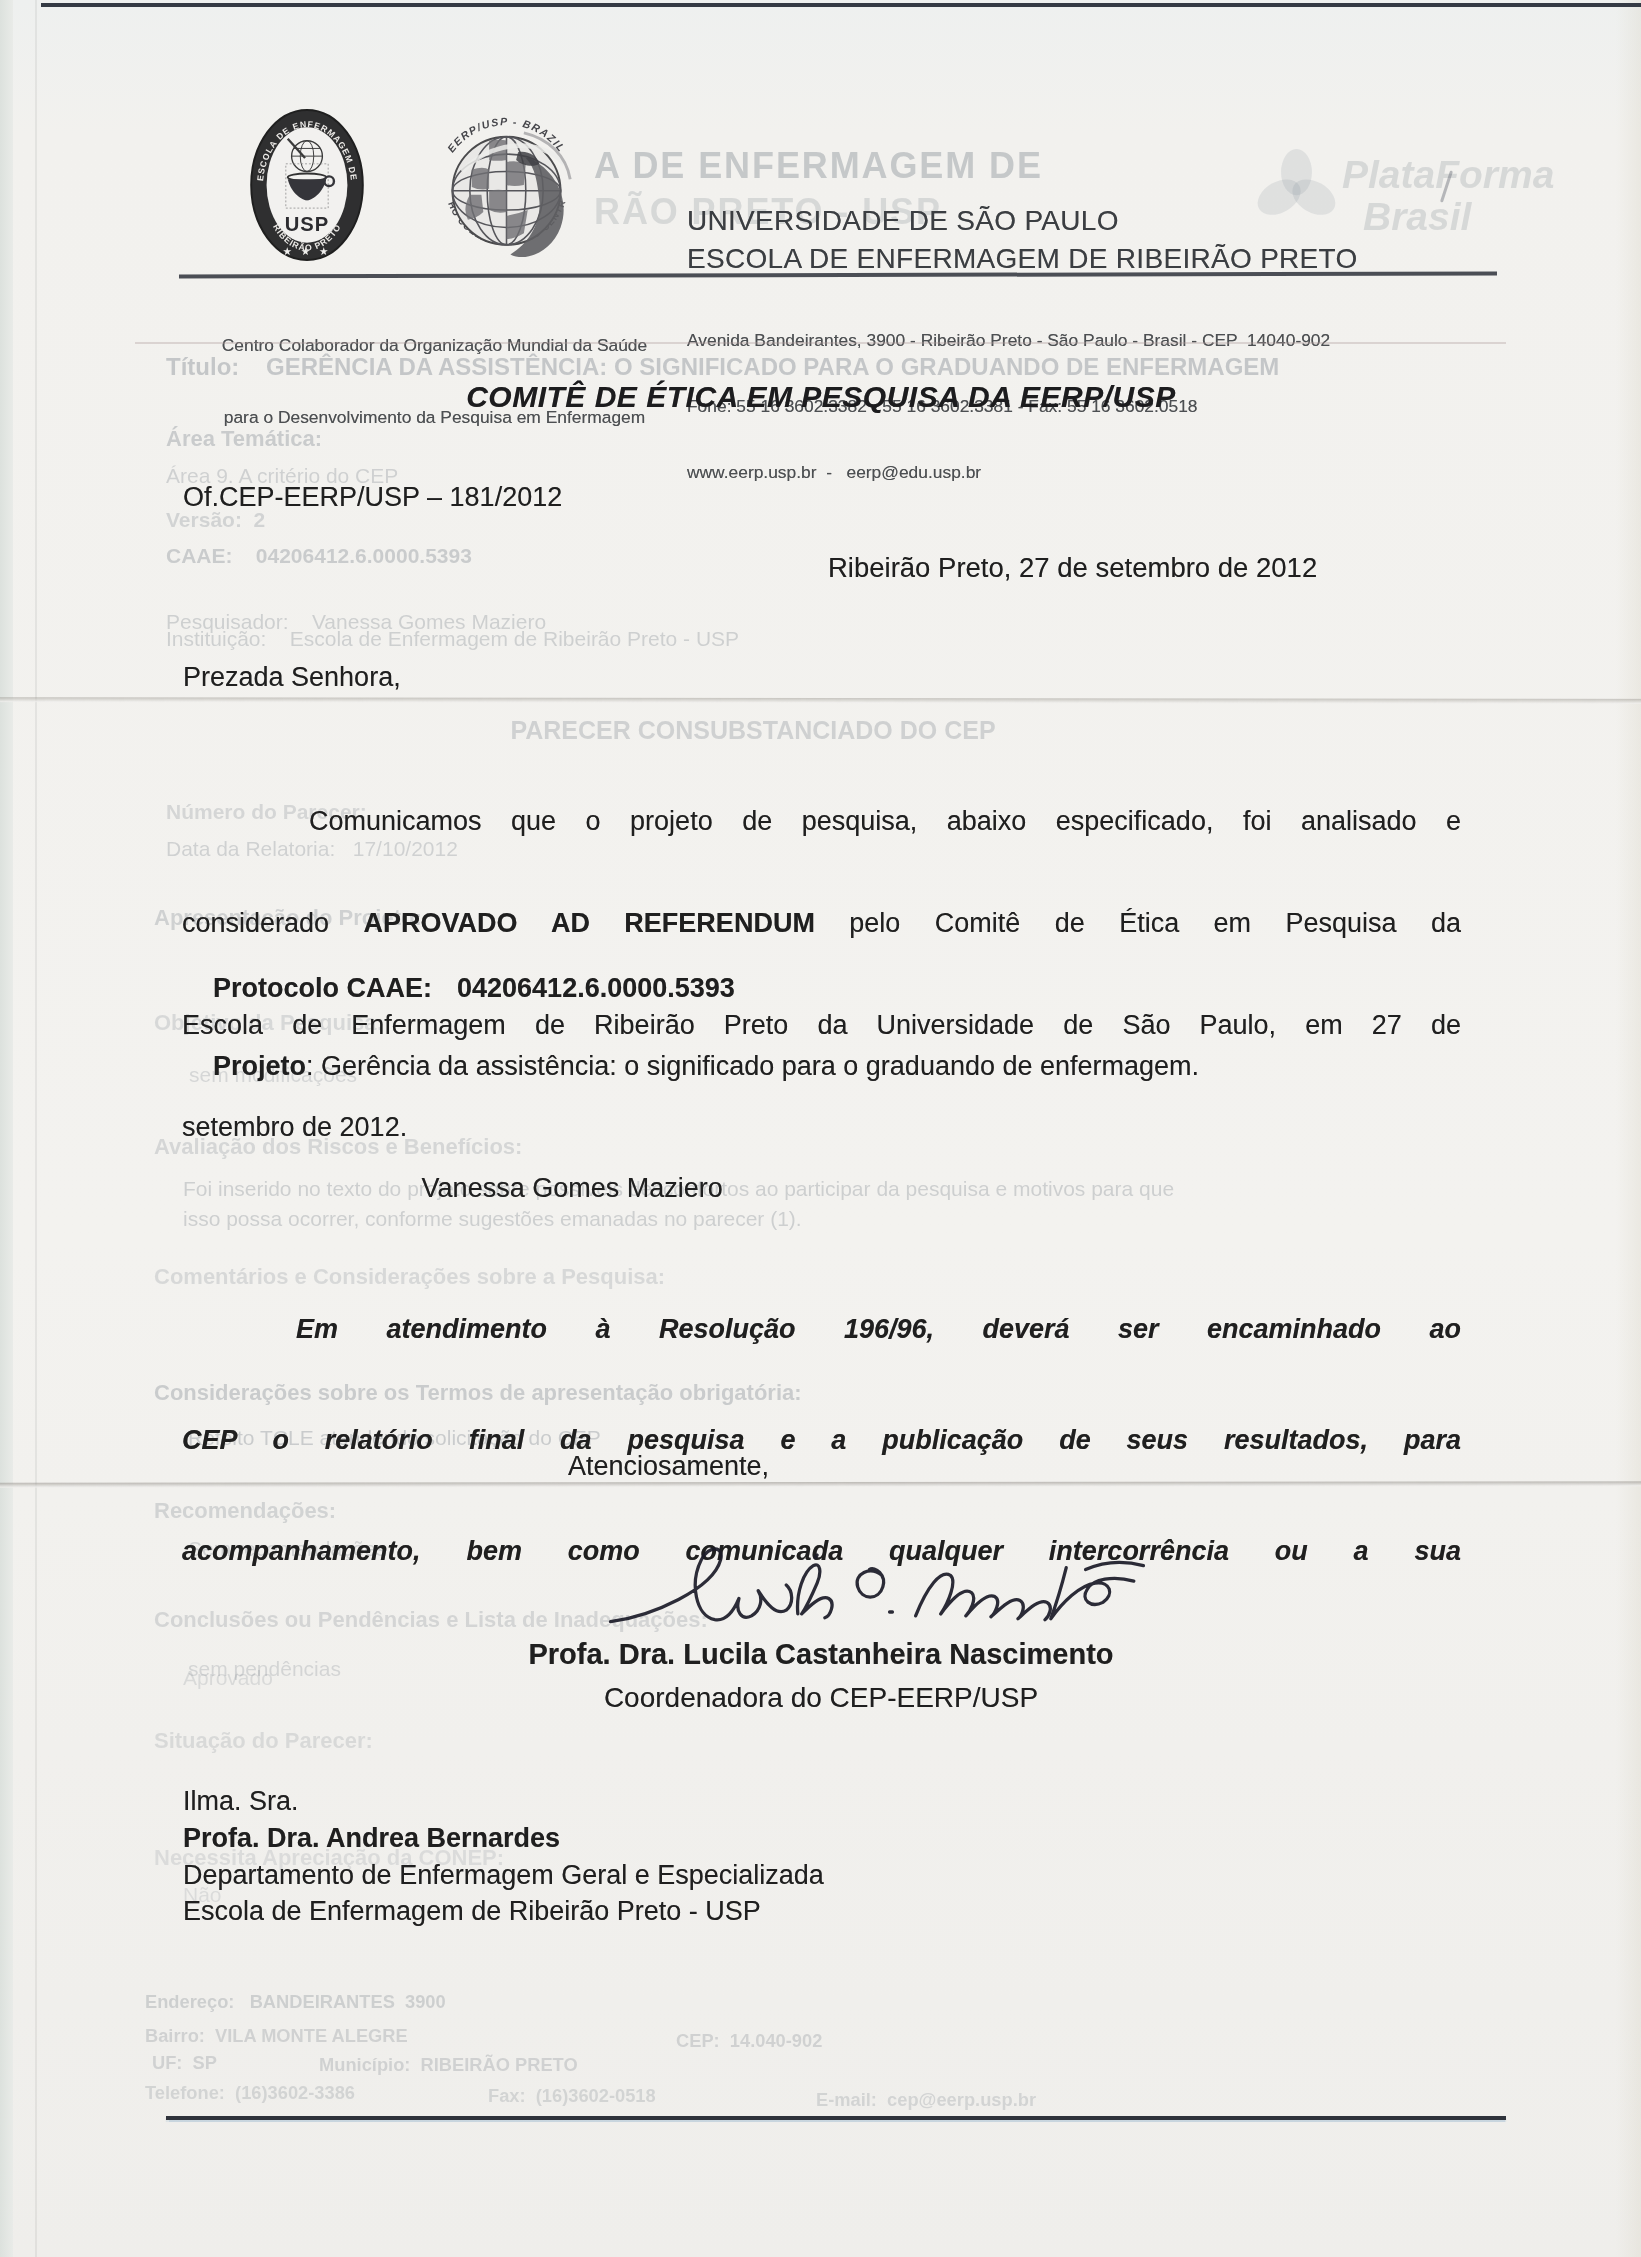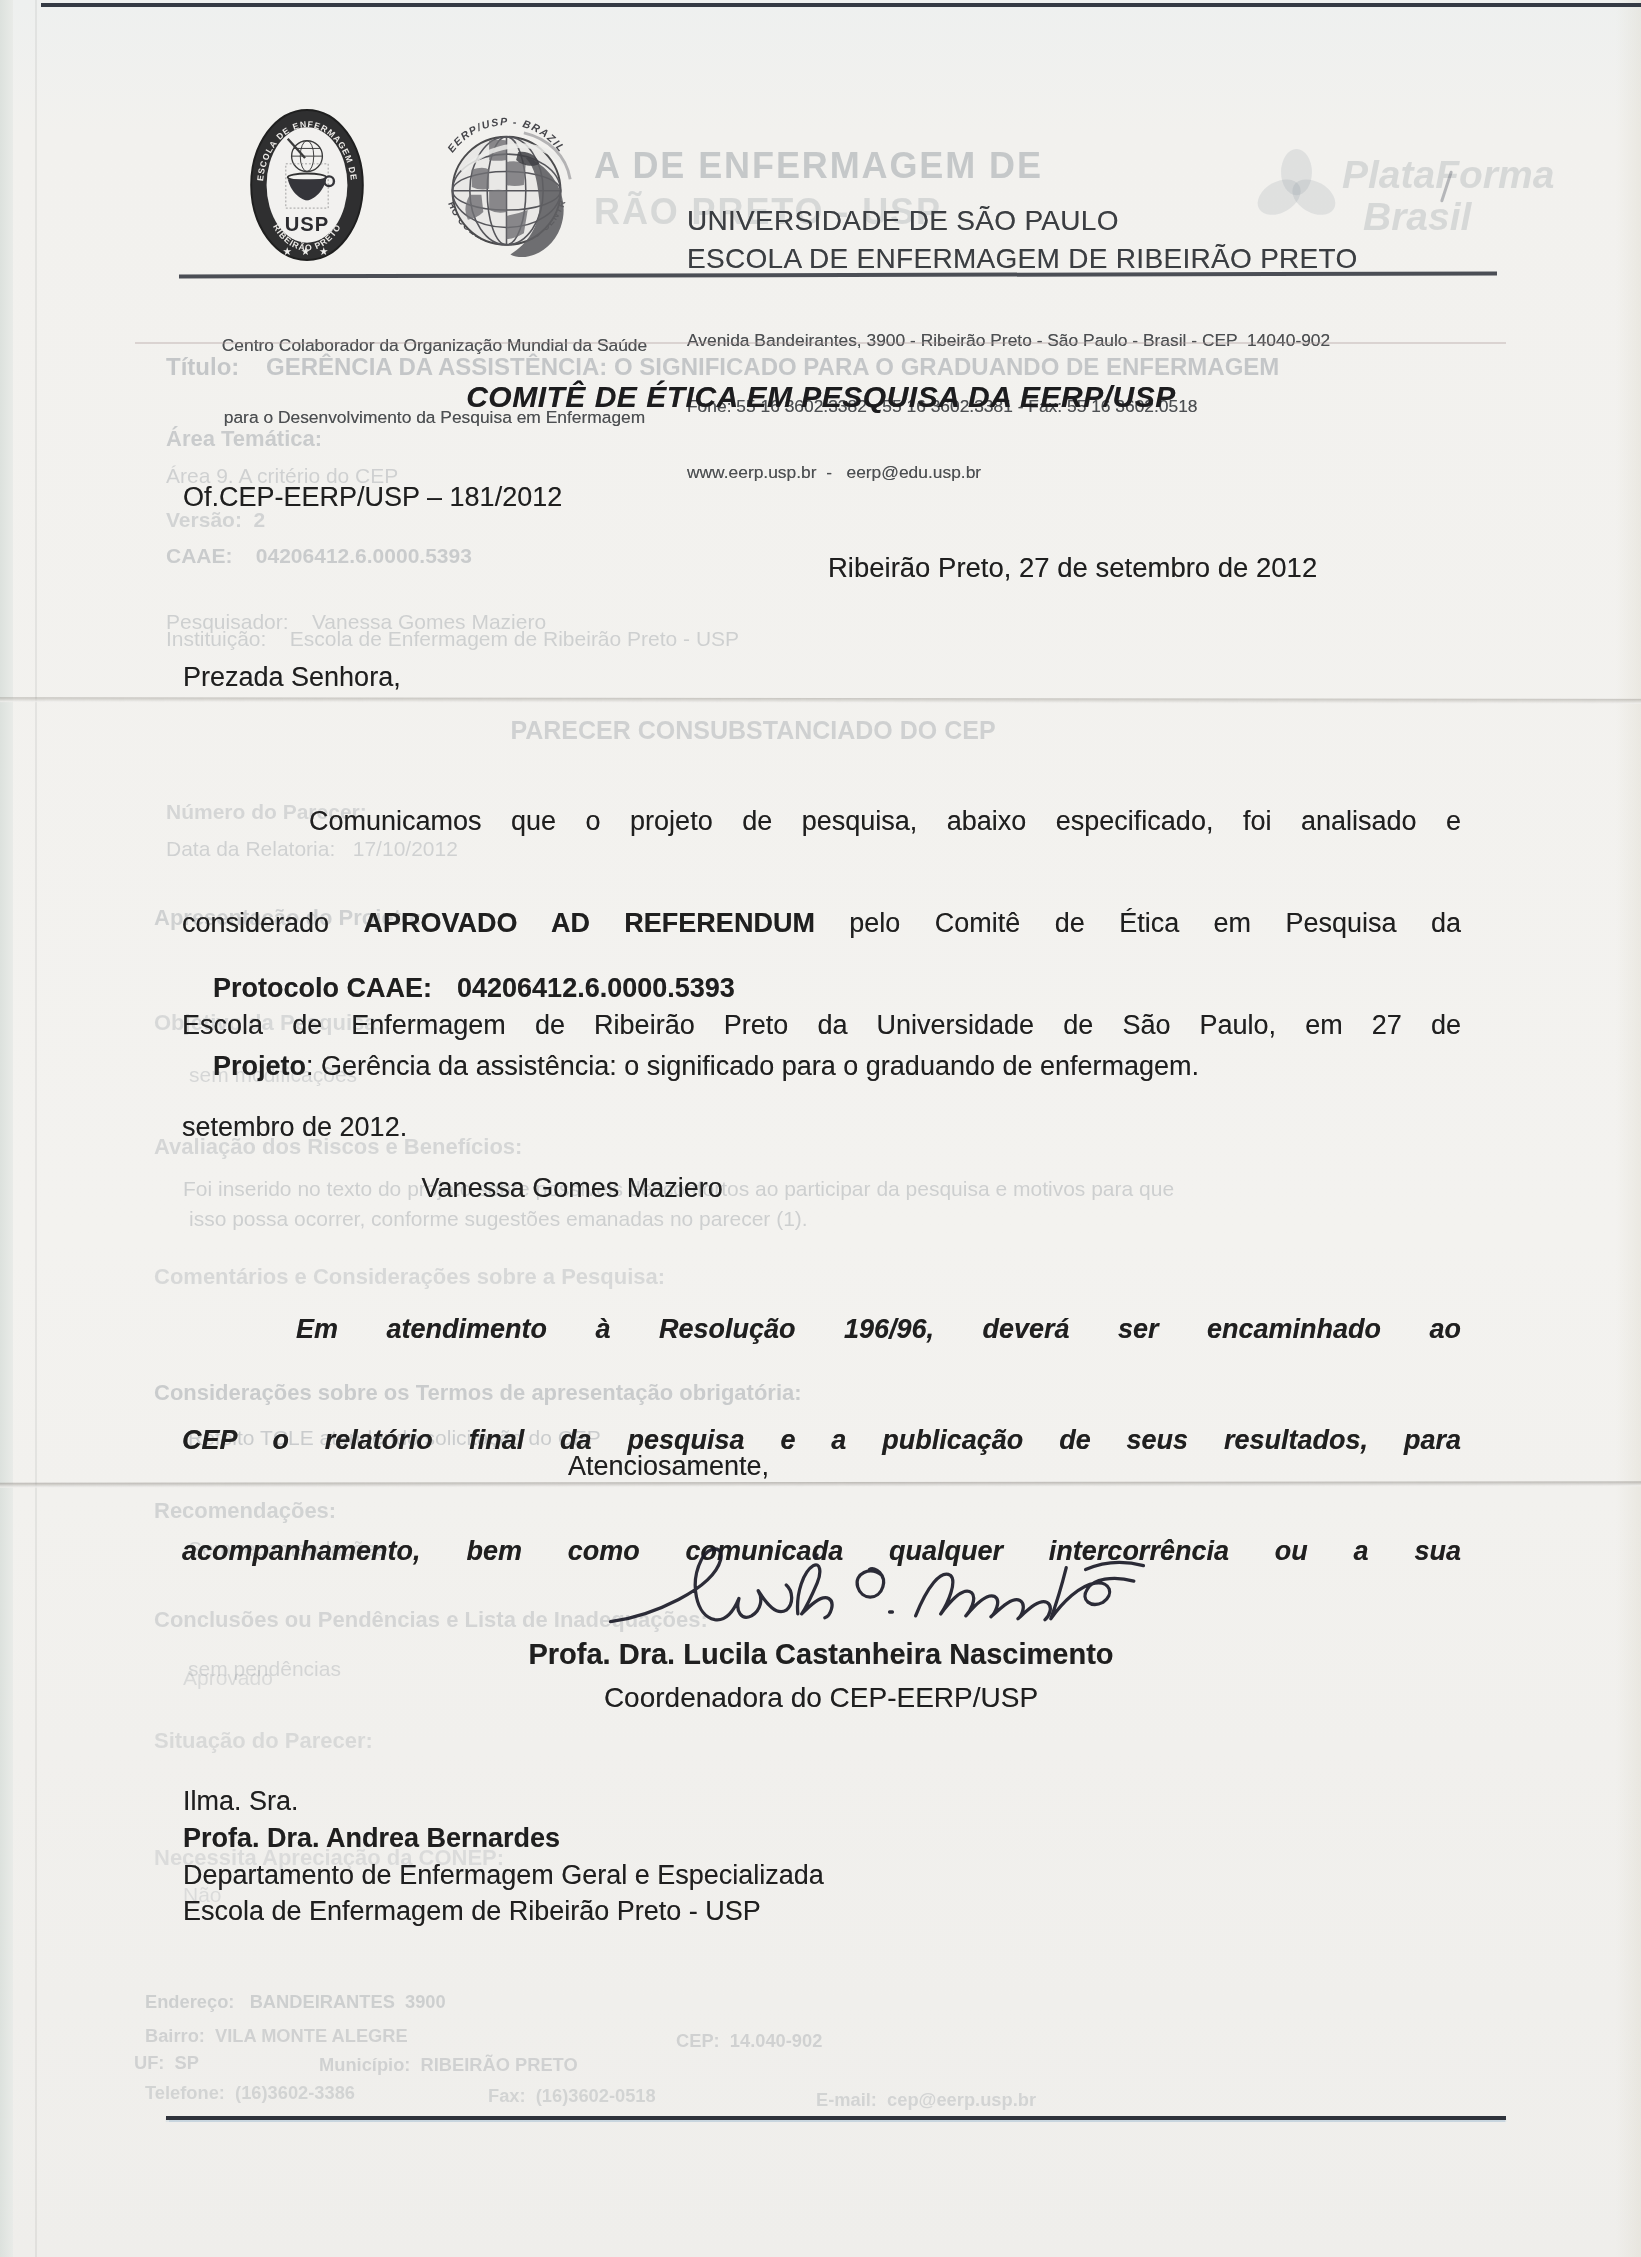--- a/index.html
+++ b/index.html
@@ -66,37 +66,37 @@
     <div class="g" style="left:166px;top:610px;font-size:21px;opacity:.27;">Pesquisador:    Vanessa Gomes Maziero</div>
     <div class="g" style="left:166px;top:627px;font-size:21px;opacity:.27;">Instituição:    Escola de Enfermagem de Ribeirão Preto - USP</div>
     <div class="g gb" style="left:77px;top:716px;width:1352px;text-align:center;font-size:25px;opacity:.26;">PARECER CONSUBSTANCIADO DO CEP</div>
     <div class="g gb" style="left:166px;top:800px;font-size:21px;opacity:.22;">Número do Parecer:</div>
     <div class="g" style="left:166px;top:837px;font-size:21px;opacity:.26;">Data da Relatoria:   17/10/2012</div>
     <div class="g gb" style="left:154px;top:905px;font-size:22px;opacity:.26;">Apresentação do Projeto:</div>
     <div class="g gb" style="left:154px;top:1010px;font-size:22px;opacity:.20;">Objetivo da Pesquisa:</div>
     <div class="g" style="left:189px;top:1063px;font-size:21px;opacity:.22;">sem modificações</div>
     <div class="g gb" style="left:154px;top:1134px;font-size:22px;opacity:.22;">Avaliação dos Riscos e Benefícios:</div>
     <div class="g" style="left:183px;top:1177px;font-size:21px;opacity:.28;">Foi inserido no texto do projeto sobre possíveis desconfortos ao participar da pesquisa e motivos para que</div>
-    <div class="g" style="left:183px;top:1207px;font-size:21px;opacity:.28;margin-left:6px;">isso possa ocorrer, conforme sugestões emanadas no parecer (1).</div>
+    <div class="g" style="left:183px;top:1207px;font-size:21px;opacity:.28;">isso possa ocorrer, conforme sugestões emanadas no parecer (1).</div>
     <div class="g gb" style="left:154px;top:1264px;font-size:22px;opacity:.20;">Comentários e Considerações sobre a Pesquisa:</div>
     <div class="g gb" style="left:154px;top:1380px;font-size:22px;opacity:.30;">Considerações sobre os Termos de apresentação obrigatória:</div>
     <div class="g" style="left:188px;top:1426px;font-size:21px;opacity:.30;">Refeito TCLE atendendo solicitação do CEP</div>
     <div class="g gb" style="left:154px;top:1498px;font-size:22px;opacity:.24;">Recomendações:</div>
     <div class="g" style="left:188px;top:1537px;font-size:21px;opacity:.24;">Sem recomendações</div>
     <div class="g gb" style="left:154px;top:1607px;font-size:22px;opacity:.22;">Conclusões ou Pendências e Lista de Inadequações:</div>
     <div class="g" style="left:188px;top:1657px;font-size:21px;opacity:.22;">sem pendências</div>
     <div class="g gb" style="left:154px;top:1728px;font-size:22px;opacity:.18;">Situação do Parecer:</div>
     <div class="g" style="left:183px;top:1666px;font-size:21px;opacity:.18;">Aprovado</div>
     <div class="g gb" style="left:154px;top:1845px;font-size:22px;opacity:.16;">Necessita Apreciação da CONEP:</div>
     <div class="g" style="left:183px;top:1883px;font-size:21px;opacity:.16;">Não</div>
 
     <div class="g gb" style="left:145px;top:1991px;font-size:18.3px;opacity:.26;">Endereço:   BANDEIRANTES  3900</div>
     <div class="g gb" style="left:145px;top:2025px;font-size:18.3px;opacity:.24;">Bairro:  VILA MONTE ALEGRE</div>
     <div class="g gb" style="left:676px;top:2030px;font-size:18.3px;opacity:.24;">CEP:  14.040-902</div>
-    <div class="g gb" style="left:134px;top:2052px;font-size:18.3px;opacity:.24;">UF:  SP</div>
+    <div class="g gb" style="left:152px;top:2052px;font-size:18.3px;opacity:.24;">UF:  SP</div>
     <div class="g gb" style="left:319px;top:2054px;font-size:18.3px;opacity:.24;">Município:  RIBEIRÃO PRETO</div>
     <div class="g gb" style="left:145px;top:2082px;font-size:18.3px;opacity:.22;">Telefone:  (16)3602-3386</div>
     <div class="g gb" style="left:488px;top:2085px;font-size:18.3px;opacity:.22;">Fax:  (16)3602-0518</div>
     <div class="g gb" style="left:816px;top:2089px;font-size:18.3px;opacity:.22;">E-mail:  cep@eerp.usp.br</div>
   </div>
 
   <svg class="abs" style="left:249px;top:108px;" width="116" height="154" viewBox="0 0 120 160">
     <ellipse cx="60" cy="80" rx="58" ry="78" fill="#2f2f30" stroke="#1f1f1f" stroke-width="2"></ellipse>
     <ellipse cx="60" cy="80" rx="42" ry="60" fill="#f2f1ef"></ellipse>
     <defs>

